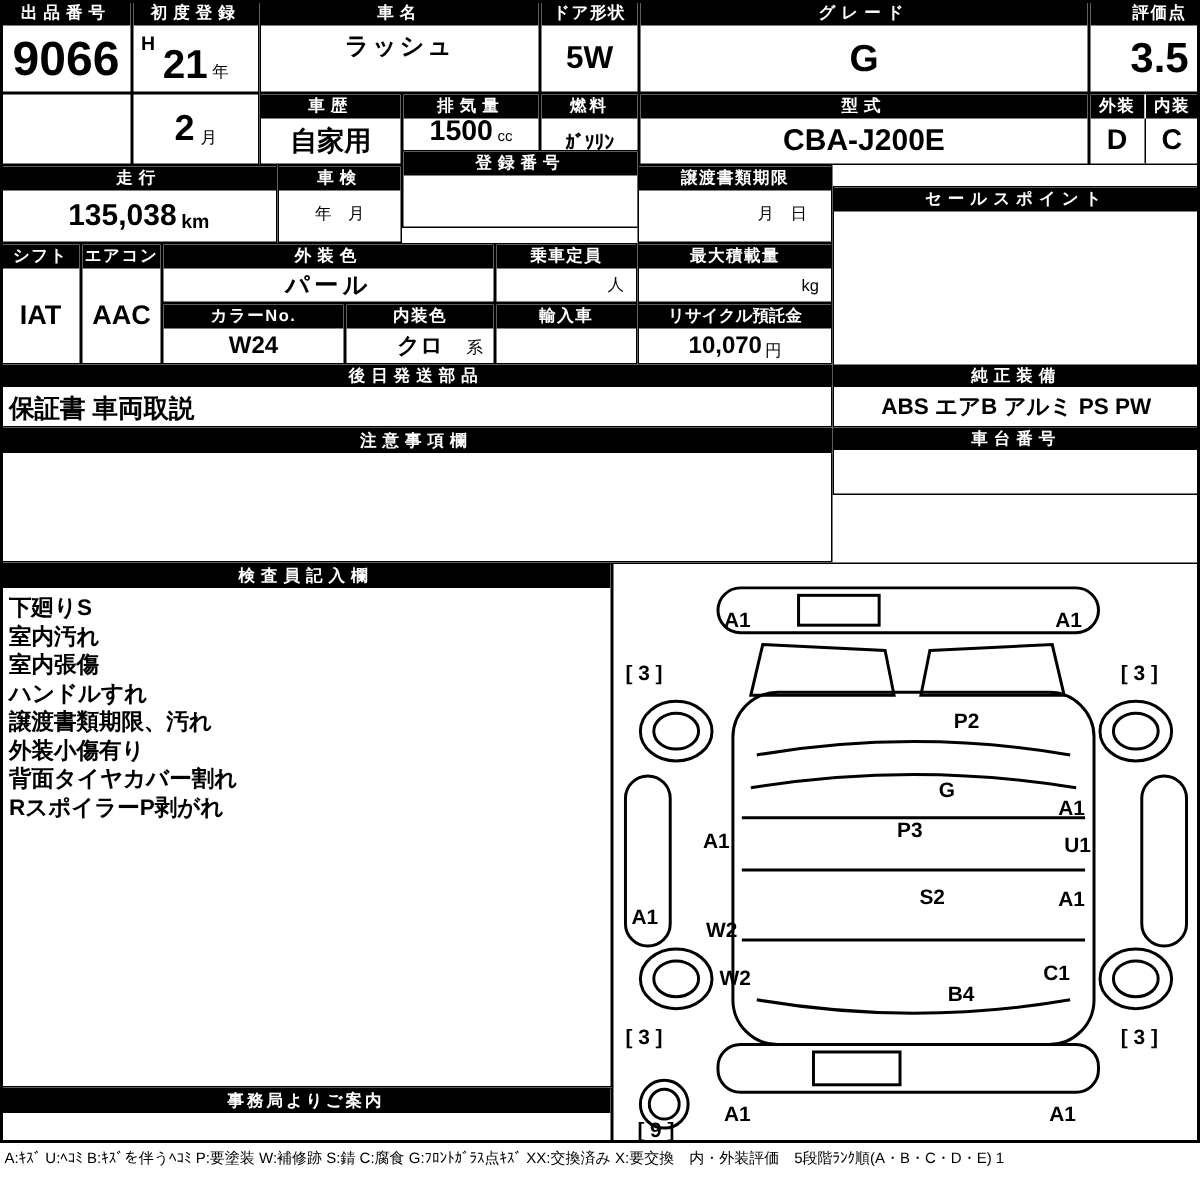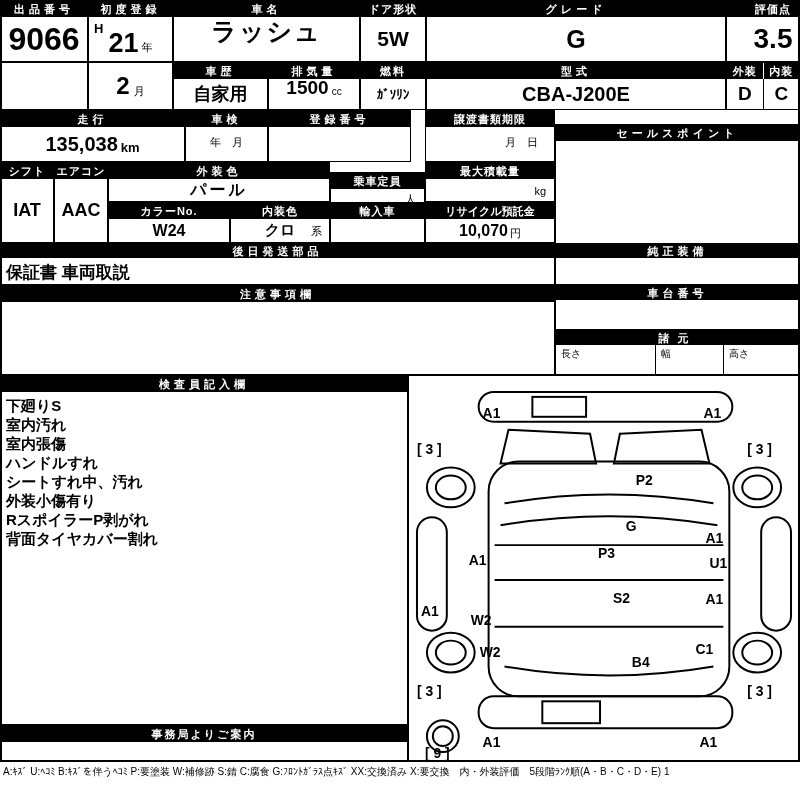--- a/index.html
+++ b/index.html
@@ -50,21 +50,21 @@
   </div>
   <div class="cell" style="left:88px;top:62px;width:85px;height:48px">
     <div class="mwrap" style="height:46px">
       <span class="m-num">2</span>
       <span class="m-suffix">月</span>
     </div>
   </div>
 
   <div class="cell" style="left:173px;top:0;width:187px;height:62px">
     <div class="hdr">車名</div>
-    <div class="val vc" style="height:28px;font-size:25px;letter-spacing:2px">ラッシュ</div>
+    <div class="val vc" style="height:28px;font-size:16px;letter-spacing:2px">ラッシュ</div>
   </div>
 
   <div class="cell" style="left:173px;top:62px;width:95px;height:48px">
     <div class="hdr">車歴</div>
     <div class="val vc" style="height:30px;font-size:18px">自家用</div>
   </div>
 
   <div class="cell" style="left:268px;top:62px;width:92px;height:48px">
     <div class="hdr">排気量</div>
     <div class="vc" style="height:17px">
@@ -116,21 +116,21 @@
       <span class="val" style="font-size:20px">135,038</span>
       <span class="val" style="font-size:13px;margin:6px 0 0 3px">km</span>
     </div>
   </div>
 
   <div class="cell" style="left:185px;top:110px;width:83px;height:52px">
     <div class="hdr">車検</div>
     <div class="small-center">年　月</div>
   </div>
 
-  <div class="cell" style="left:268px;top:110px;width:143px;height:52px">
+  <div class="cell" style="left:268px;top:100px;width:158px;height:52px">
     <div class="hdr">登録番号</div>
   </div>
 
   <div class="cell" style="left:425px;top:110px;width:130px;height:52px">
     <div class="hdr sp1">譲渡書類期限</div>
     <div style="font-size:11px;text-align:right;padding:8px 16px 0 0">月　日</div>
   </div>
 
   <div class="cell" style="left:555px;top:124px;width:245px;height:133px">
     <div class="hdr">セールスポイント</div>
@@ -144,21 +144,21 @@
   <div class="cell" style="left:108px;top:162px;width:222px;height:40px">
     <div class="hdr">外装色</div>
     <div class="val vc" style="height:22px;font-size:16px;letter-spacing:3px">パール</div>
   </div>
 
   <div class="cell" style="left:54px;top:162px;width:54px;height:81px">
     <div class="hdr sp1">エアコン</div>
     <div class="val vc" style="height:63px;font-size:18px">AAC</div>
   </div>
 
-  <div class="cell" style="left:330px;top:172px;width:95px;height:40px">
+  <div class="cell" style="left:330px;top:162px;width:95px;height:40px">
     <div class="hdr sp1">乗車定員</div>
     <div style="position:relative;height:22px">
       <span class="unit-br">人</span>
     </div>
   </div>
 
   <div class="cell" style="left:425px;top:162px;width:130px;height:40px">
     <div class="hdr sp1">最大積載量</div>
     <div style="position:relative;height:22px">
       <span class="unit-br">kg</span>
@@ -190,50 +190,43 @@
     </div>
   </div>
 
   <div class="cell" style="left:0;top:243px;width:555px;height:42px">
     <div class="hdr" style="height:14px;line-height:14px">後日発送部品</div>
     <div class="val" style="font-size:17px;text-align:left;padding:3px 0 0 5px">保証書 車両取説</div>
   </div>
 
   <div class="cell" style="left:555px;top:243px;width:245px;height:42px">
     <div class="hdr" style="height:14px;line-height:14px">純正装備</div>
+    <div class="val vc" style="height:26px;font-size:15px">ABS エアB アルミ PS PW</div>
   </div>
 
   <div class="cell" style="left:0;top:285px;width:555px;height:90px">
     <div class="hdr">注意事項欄</div>
   </div>
 
   <div class="cell" style="left:555px;top:285px;width:245px;height:45px">
     <div class="hdr" style="height:14px;line-height:14px">車台番号</div>
   </div>
 
-  <div class="cell" style="left:555px;top:330px;width:245px;height:45px">
-    <div class="hdr sp8" style="height:14px;line-height:14px">諸元</div>
-    <div style="display:flex;height:29px">
-      <div style="flex:0 0 100px;border-right:1px solid #000;font-size:10px;padding:2px 0 0 5px">長さ</div>
-      <div style="flex:0 0 68px;border-right:1px solid #000;font-size:10px;padding:2px 0 0 5px">幅</div>
-      <div style="flex:1;font-size:10px;padding:2px 0 0 5px">高さ</div>
-    </div>
-  </div>
 
   <div class="cell" style="left:0;top:375px;width:408px;height:350px">
     <div class="hdr">検査員記入欄</div>
     <div class="notes">
       <div class="note-line">下廻りS</div>
       <div class="note-line">室内汚れ</div>
       <div class="note-line">室内張傷</div>
       <div class="note-line">ハンドルすれ</div>
-      <div class="note-line">シートすれ中、汚れ</div>
+      <div class="note-line">譲渡書類期限、汚れ</div>
       <div class="note-line">外装小傷有り</div>
+      <div class="note-line">背面タイヤカバー割れ</div>
       <div class="note-line">RスポイラーP剥がれ</div>
-      <div class="note-line">背面タイヤカバー割れ</div>
     </div>
   </div>
 
   <div class="cell" style="left:0;top:725px;width:408px;height:37px">
     <div class="hdr sp2">事務局よりご案内</div>
   </div>
 
   <div class="cell" style="left:408px;top:375px;width:392px;height:387px">
     <svg viewBox="0 0 392 387" width="390" height="385" xmlns="http://www.w3.org/2000/svg">
       <g class="car-lines">

